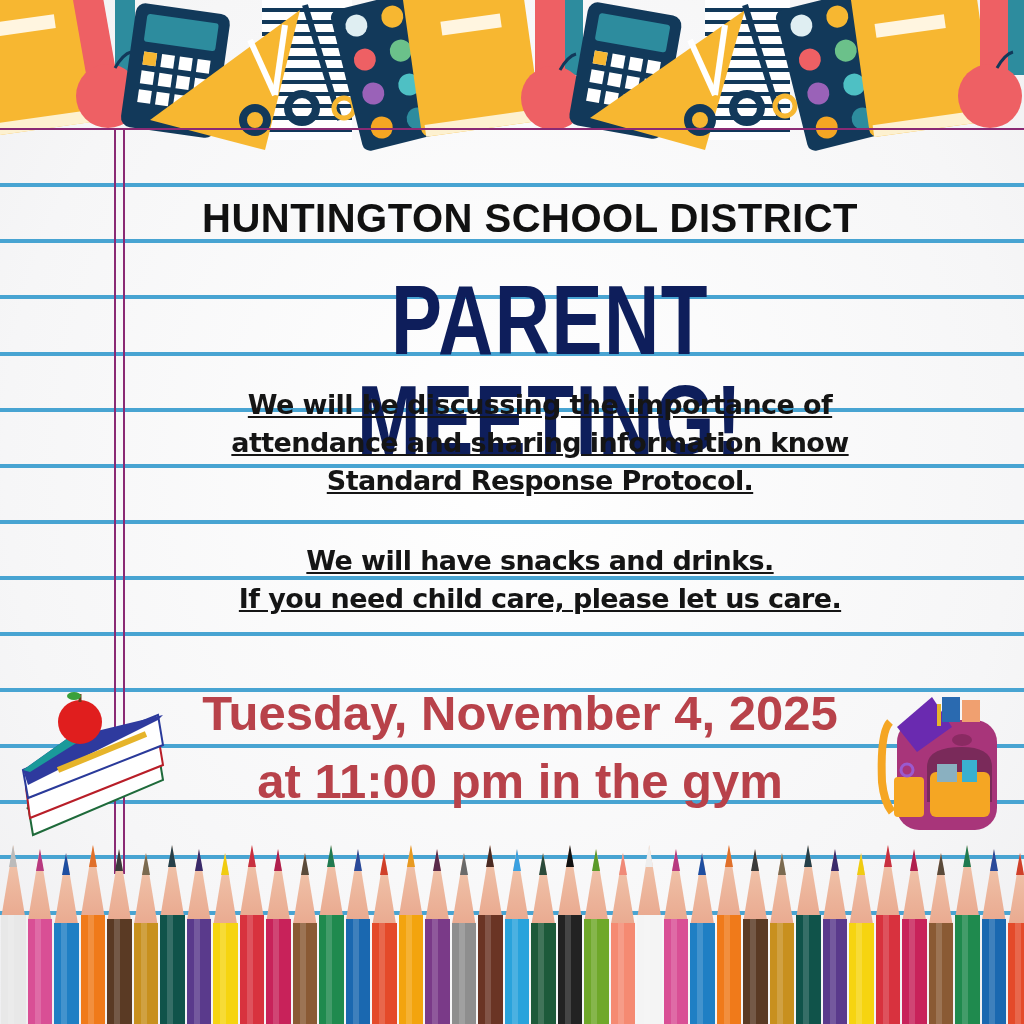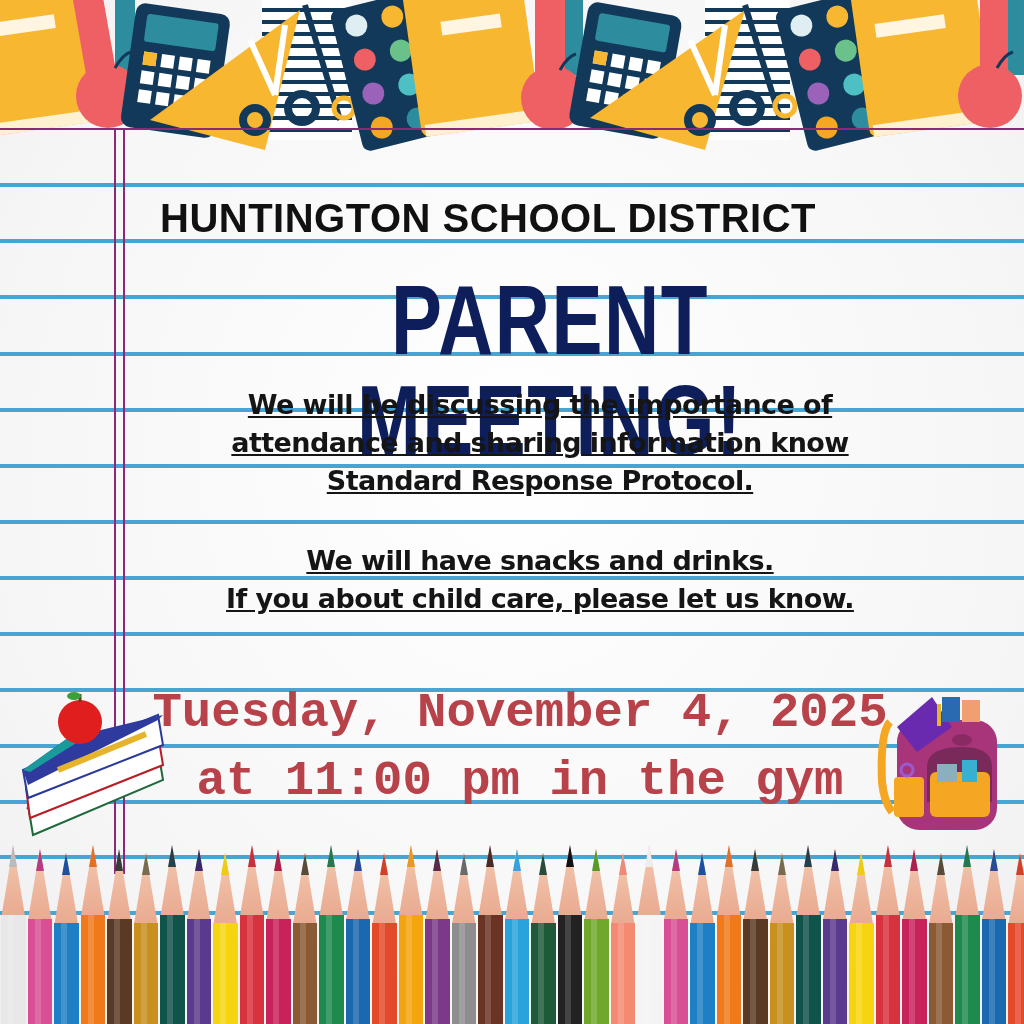--- a/index.html
+++ b/index.html
@@ -5,24 +5,24 @@
   html,body{margin:0;padding:0;}
   body{width:1024px;height:1024px;overflow:hidden;background:#fbfbfb;position:relative;font-family:"Liberation Sans",sans-serif;}
   .paper{position:absolute;inset:0;background:
      radial-gradient(ellipse at 50% 45%, #ffffff 0%, #f6f6f7 70%, #efeff1 100%);}
   .rule{position:absolute;left:0;width:1024px;height:4px;background:#3e9fd0;opacity:.95;}
   .margin-line{position:absolute;top:128px;bottom:150px;width:2px;background:#8a2a74;}
   
   .banner{position:absolute;left:0;top:0;width:1024px;height:155px;overflow:hidden;}
   .banner-edge{position:absolute;left:0;top:128px;width:1024px;height:2px;background:#8a2a74;}
   
-  .district{position:absolute;left:160px;width:740px;top:196px;text-align:left;font-weight:700;font-size:40px;letter-spacing:.5px;color:#111;font-family:"Liberation Sans",sans-serif;}
+  .district{position:absolute;left:160px;width:740px;top:196px;text-align:center;font-weight:700;font-size:40px;letter-spacing:.5px;color:#111;font-family:"Liberation Sans",sans-serif;}
   .title{position:absolute;left:160px;width:780px;top:270px;text-align:center;font-weight:700;font-size:98px;line-height:100px;color:#0e1e5b;font-family:"Liberation Sans Narrow","Liberation Sans",sans-serif;transform:scaleX(.78);transform-origin:center;letter-spacing:2px;}
   .body-text{position:absolute;left:180px;width:720px;text-align:center;font-size:27px;line-height:38px;color:#151515;font-weight:700;font-family:"DejaVu Sans",sans-serif;letter-spacing:-.6px;text-decoration:underline;}
-  .date{position:absolute;left:150px;width:740px;text-align:center;color:#b8424a;font-weight:700;font-size:49px;line-height:66px;font-family:Liberation Mono, monospace;}
+  .date{position:absolute;left:150px;width:740px;text-align:center;color:#b8424a;font-weight:700;font-size:49px;line-height:66px;font-family:Liberation Sans, sans-serif;}
   
   .pencils{position:absolute;left:0;top:845px;width:1024px;height:179px;display:flex;overflow:hidden;}
   .pencil{position:relative;width:26.5px;flex:0 0 auto;height:179px;}
   .pencil .tip{position:absolute;left:1px;right:1px;top:0;height:74px;clip-path:polygon(50% 0,100% 100%,0 100%);background:linear-gradient(#f2c9b0,#e9a98f);}
   .pencil .lead{position:absolute;left:50%;top:0;width:0;height:0;transform:translateX(-50%);border-left:4px solid transparent;border-right:4px solid transparent;border-bottom:22px solid #333;}
   .pencil .body{position:absolute;left:1px;right:1px;top:72px;bottom:0;}
   .pencil .body::after{content:"";position:absolute;top:0;bottom:0;left:30%;width:25%;background:rgba(255,255,255,.16);}
 </style>
 </head>
 <body>
@@ -218,21 +218,21 @@
 <div class="district">HUNTINGTON SCHOOL DISTRICT</div>
 <div class="title">PARENT MEETING!</div>
 
 <div class="body-text" style="top:386px">
   <div>We will be discussing the importance of</div>
   <div>attendance and sharing information know</div>
   <div>Standard Response Protocol.</div>
 </div>
 <div class="body-text" style="top:542px">
   <div>We will have snacks and drinks.</div>
-  <div>If you about child care, please let us know.</div>
+  <div>If you need child care, please let us care.</div>
 </div>
 
 <div class="date" style="top:680px">Tuesday, November 4, 2025</div>
 <div class="date" style="top:748px">at 11:00 pm in the gym</div>
 
 <svg style="position:absolute;left:18px;top:690px" width="155" height="150" viewBox="0 0 155 150">
   <polygon points="10,115 140,60 145,90 15,145" fill="#fff" stroke="#1e6a3a" stroke-width="2"></polygon>
   <polygon points="8,118 20,112 140,62 140,70 15,124" fill="#1e6a3a"></polygon>
   <polygon points="8,98 140,45 145,75 12,128" fill="#fff" stroke="#b81e28" stroke-width="2"></polygon>
   <polygon points="8,100 140,48 140,55 12,108" fill="#b81e28"></polygon>

